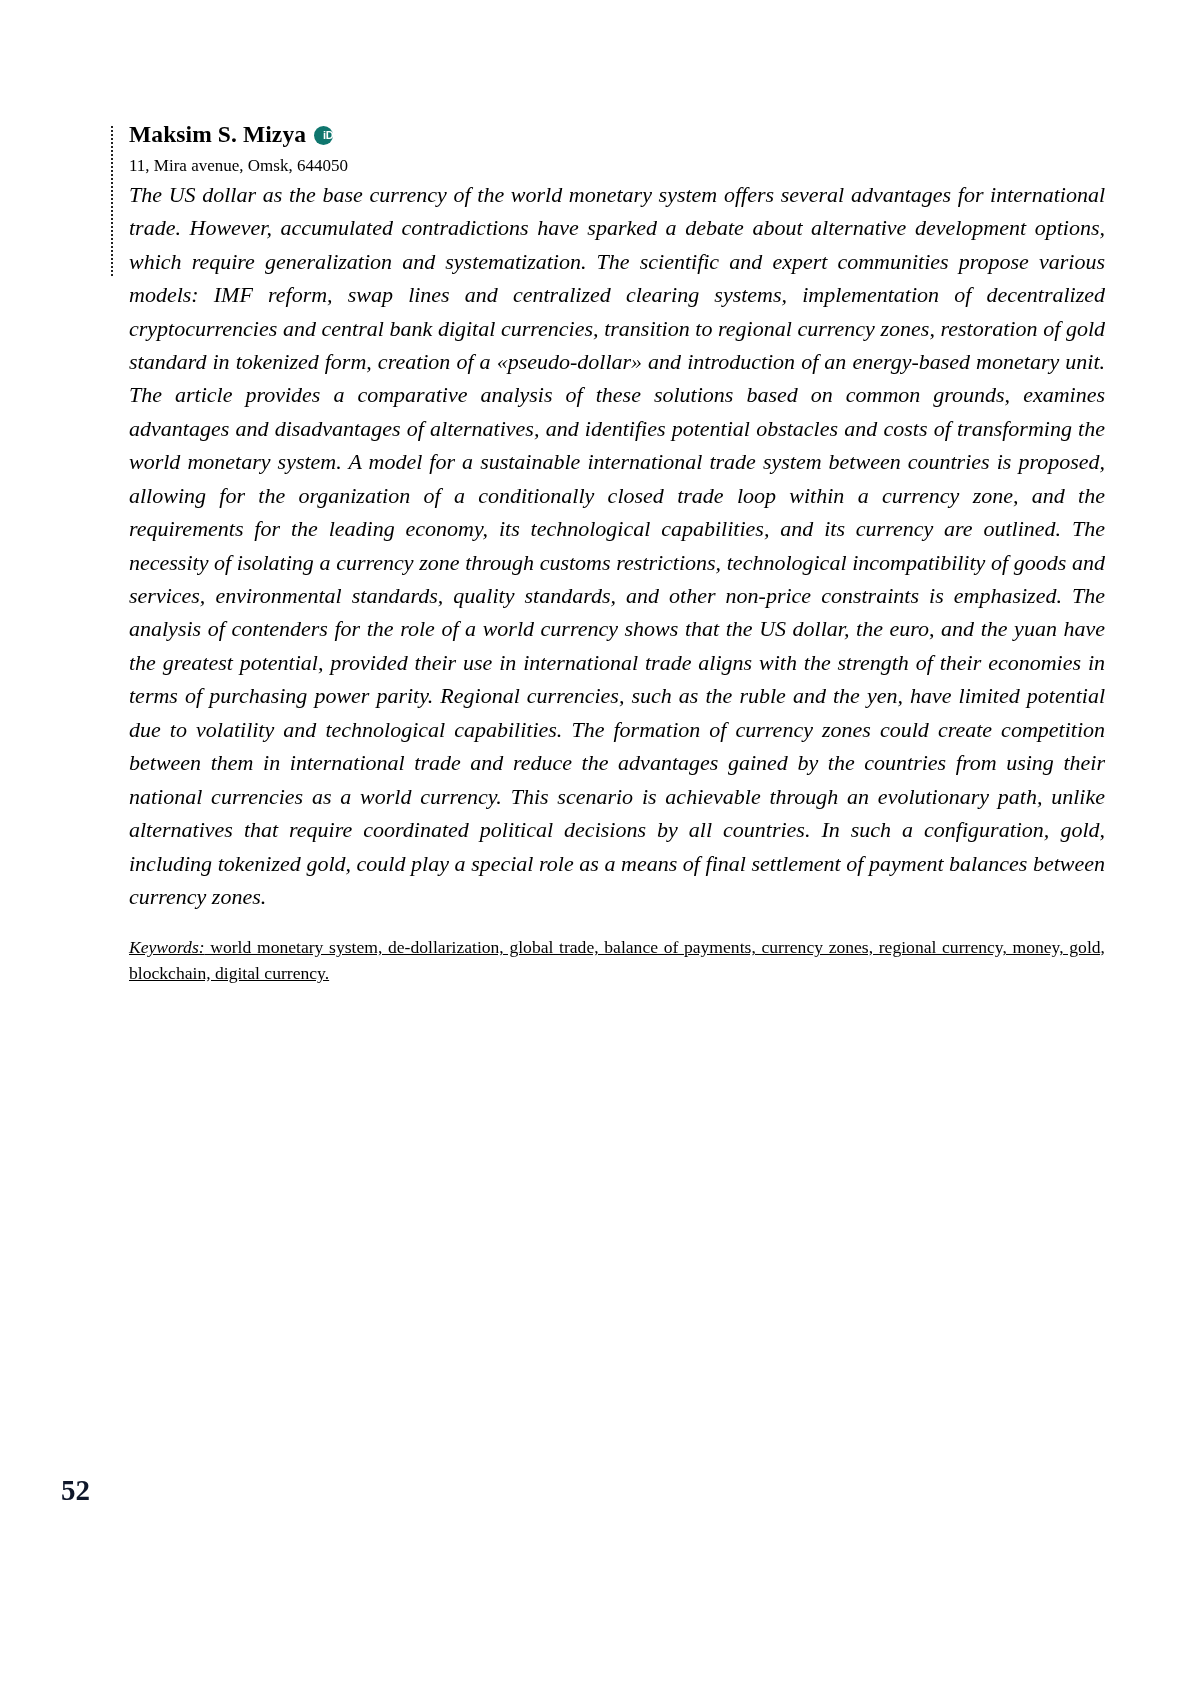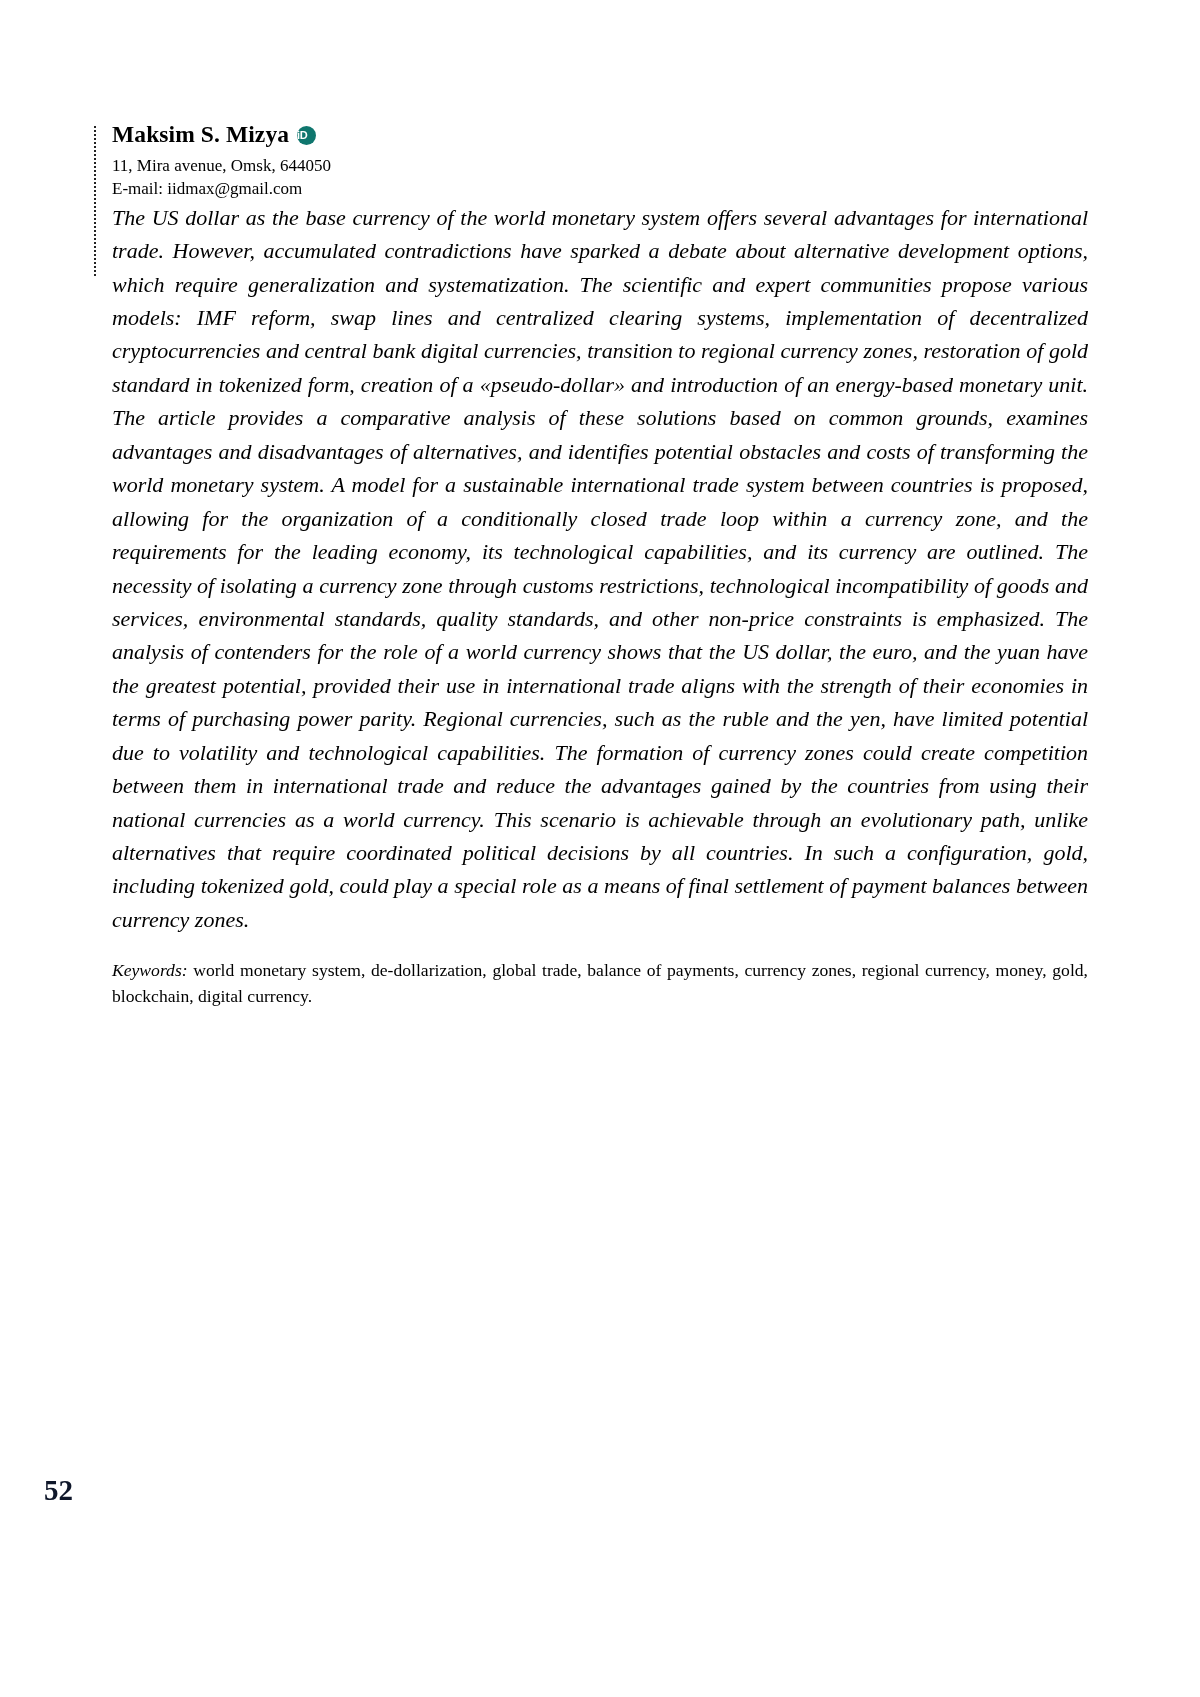--- a/index.html
+++ b/index.html
@@ -10,21 +10,21 @@
   body {
     width: 1200px;
     height: 1697px;
     position: relative;
     font-family: "Liberation Serif", serif;
     color: #000000;
     overflow: hidden;
   }
   .page {
     position: absolute;
-    left: 0; top: 0;
+    left: 17px; top: 0;
     width: 1148px;
     height: 1697px;
   }
   .content {
     position: absolute;
     left: 112px;
     top: 122px;
     width: 976px;
   }
 
@@ -55,21 +55,21 @@
     display: inline-block;
     width: 19px;
     height: 19px;
     border-radius: 50%;
     background: #0f766e;
     color: #ffffff;
     font-family: "Liberation Sans", sans-serif;
     font-size: 11px;
     font-weight: bold;
     line-height: 19px;
-    text-align: left;
+    text-align: right;
     letter-spacing: -0.5px;
     position: relative;
     top: 1px;
   }
   .author-affil {
     font-size: 17.5px;
     line-height: 1.33;
     margin: 0 0 14px 0;
     max-width: 930px;
   }
@@ -96,20 +96,21 @@
     margin: 0 0 22px 0;
     hyphens: none;
     font-style: italic;
   }
 
   .keywords {
     font-size: 17.6px;
     line-height: 1.45;
     text-align: justify;
     margin: 0 0 22px 0;
+    text-decoration: underline;
   }
   .keywords .kw-label {
     font-style: italic;
   }
 
   .jel {
     font-size: 17.4px;
     line-height: 1.4;
     margin: 0 0 22px 0;
   }
@@ -145,21 +146,20 @@
     <div class="author-block">
       <div class="author-rule"></div>
 
       <h1 class="author-name">
         <span>Maksim S. Mizya</span>
         <span class="orcid">iD</span>
       </h1>
 
 
       <p class="author-contact">11, Mira avenue, Omsk, 644050</p>
-      <p class="author-contact">E-mail: iidmax@gmail.com</p>
     </div>
 
 
     <p class="abstract">The US dollar as the base currency of the world monetary system offers several advantages for international trade. However, accumulated contradictions have sparked a debate about alternative development options, which require generalization and systematization. The scientific and expert communities propose various models: IMF reform, swap lines and centralized clearing systems, implementation of decentralized cryptocurrencies and central bank digital currencies, transition to regional currency zones, restoration of gold standard in tokenized form, creation of a «pseudo-dollar» and introduction of an energy-based monetary unit. The article provides a comparative analysis of these solutions based on common grounds, examines advantages and disadvantages of alternatives, and identifies potential obstacles and costs of transforming the world monetary system. A model for a sustainable international trade system between countries is proposed, allowing for the organization of a conditionally closed trade loop within a currency zone, and the requirements for the leading economy, its technological capabilities, and its currency are outlined. The necessity of isolating a currency zone through customs restrictions, technological incompatibility of goods and services, environmental standards, quality standards, and other non-price constraints is emphasized. The analysis of contenders for the role of a world currency shows that the US dollar, the euro, and the yuan have the greatest potential, provided their use in international trade aligns with the strength of their economies in terms of purchasing power parity. Regional currencies, such as the ruble and the yen, have limited potential due to volatility and technological capabilities. The formation of currency zones could create competition between them in international trade and reduce the advantages gained by the countries from using their national currencies as a world currency. This scenario is achievable through an evolutionary path, unlike alternatives that require coordinated political decisions by all countries. In such a configuration, gold, including tokenized gold, could play a special role as a means of final settlement of payment balances between currency zones.</p>
 
     <p class="keywords">
       <span class="kw-label">Keywords:</span><span> world monetary system, de-dollarization, global trade, balance of payments, currency zones, regional currency, money, gold, blockchain, digital currency.</span>
     </p>
 
 

